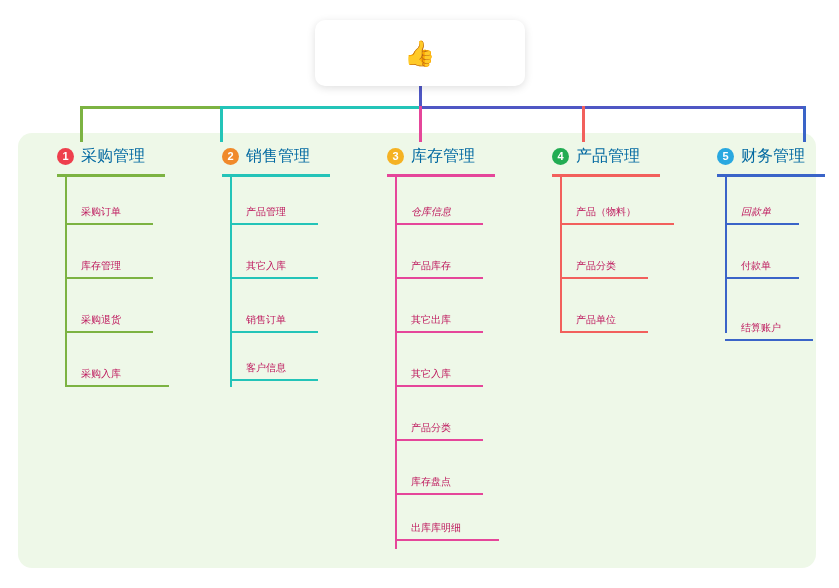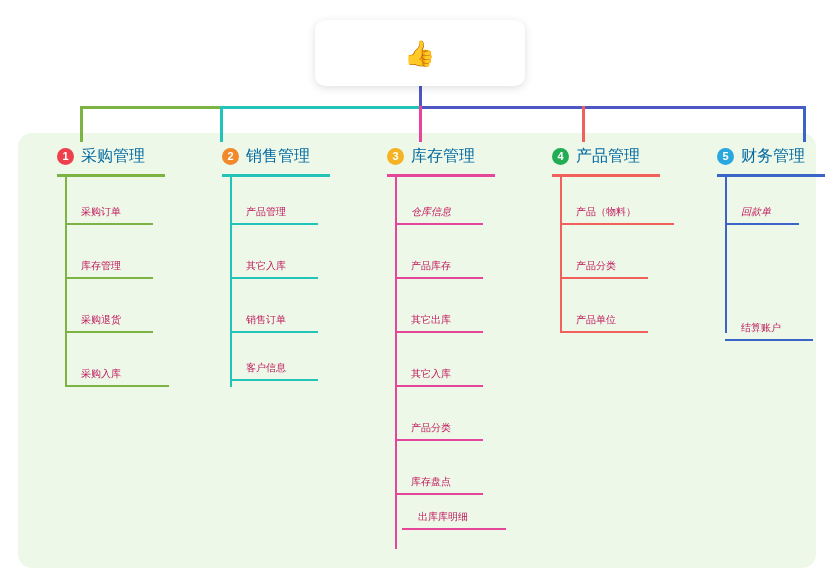--- a/index.html
+++ b/index.html
@@ -182,21 +182,21 @@
           <div class="leaf-rule" style="width: 88px; background: rgb(229, 70, 154);"></div>
         </div>
         <div class="leaf" style="top: 264px; width: 88px;">
           <span class="leaf-text">产品分类</span>
           <div class="leaf-rule" style="width: 88px; background: rgb(229, 70, 154);"></div>
         </div>
         <div class="leaf" style="top: 318px; width: 88px;">
           <span class="leaf-text">库存盘点</span>
           <div class="leaf-rule" style="width: 88px; background: rgb(229, 70, 154);"></div>
         </div>
-        <div class="leaf" style="top: 353px; width: 104px; margin-left: 7px;">
+        <div class="leaf" style="top: 364px; width: 104px;">
           <span class="leaf-text">出库库明细</span>
           <div class="leaf-rule" style="width: 104px; background: rgb(229, 70, 154);"></div>
         </div>
       </div>
       <div class="branch" style="left: 531px;">
         <div class="branch-head">
           <span class="badge" style="background: rgb(34, 172, 83);">4</span>
           <span class="branch-label">产品管理</span>
         </div>
         <div class="head-rule" style="width: 108px; background: rgb(242, 96, 92);"></div>
@@ -218,20 +218,24 @@
         <div class="branch-head">
           <span class="badge" style="background: rgb(41, 168, 224);">5</span>
           <span class="branch-label">财务管理</span>
         </div>
         <div class="head-rule" style="width: 108px; background: rgb(58, 100, 200);"></div>
         <div class="spine" style="height: 157px; background: rgb(58, 100, 200);"></div>
         <div class="leaf" style="top: 48px; width: 74px; font-style: italic;">
           <span class="leaf-text">回款单</span>
           <div class="leaf-rule" style="width: 74px; background: rgb(58, 100, 200);"></div>
         </div>
+        <div class="leaf" style="top: 102px; width: 74px;">
+          <span class="leaf-text">付款单</span>
+          <div class="leaf-rule" style="width: 74px; background: rgb(58, 100, 200);"></div>
+        </div>
         <div class="leaf" style="top: 164px; width: 88px;">
           <span class="leaf-text">结算账户</span>
           <div class="leaf-rule" style="width: 88px; background: rgb(58, 100, 200);"></div>
         </div>
       </div>
     </div>
 
 </div>
 
 </body></html>

